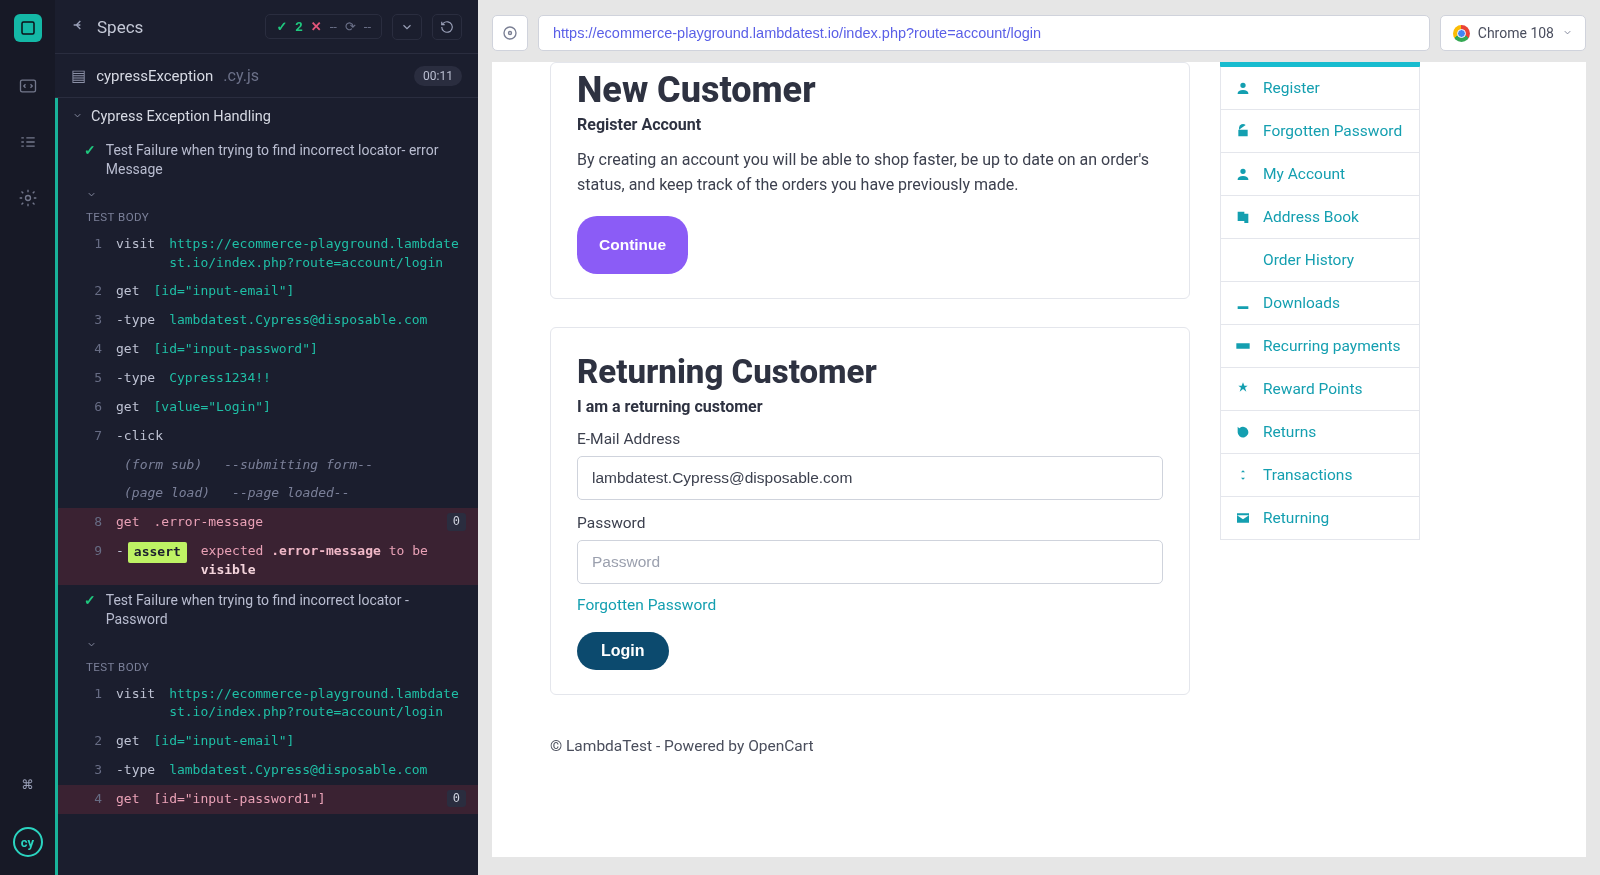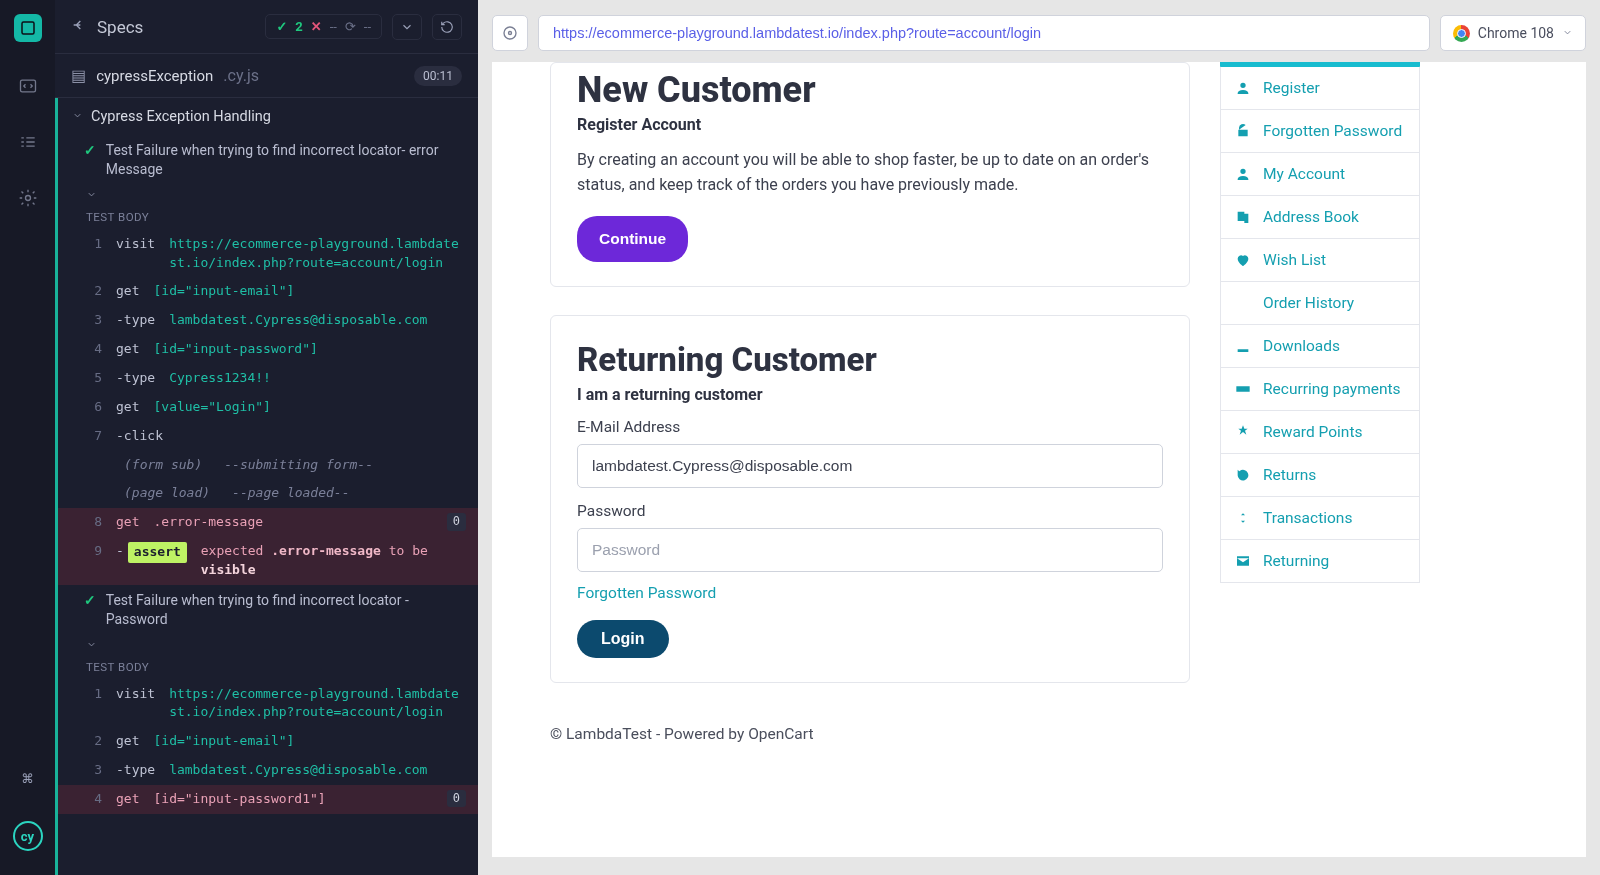--- a/index.html
+++ b/index.html
@@ -7,21 +7,21 @@
   body { display: flex; width: 1600px; height: 875px; overflow: hidden; background: #e6e6e6; }
 
   
   .runner { width: 478px; height: 100%; background: #1b1e2e; color: #cfd2dd; display: flex; }
   .nav-rail { width: 55px; background: #171926; display: flex; flex-direction: column; align-items: center; padding-top: 14px; gap: 32px; }
   .nav-rail .icon { width: 24px; height: 24px; display:flex; align-items:center; justify-content:center; opacity:.7; color:#9aa0b8;}
   .nav-rail .icon svg { width:20px; height:20px; stroke:currentColor; fill:none; stroke-width:1.6;}
   .cy-logo-sq { width:28px; height:28px; border-radius:6px; background:#14b8a6; display:flex;align-items:center;justify-content:center;}
   .cy-logo-sq svg{width:18px;height:18px;stroke:#0c0e17;fill:none;stroke-width:2;}
   .nav-rail .spacer { flex:1; }
-  .cy-logo-rd { width:30px;height:30px;border-radius:50%;border:2px solid #2bd4c0;display:flex;align-items:center;justify-content:center;color:#2bd4c0;font-weight:700;font-size:13px; margin-bottom:24px;}
+  .cy-logo-rd { width:30px;height:30px;border-radius:50%;border:2px solid #2bd4c0;display:flex;align-items:center;justify-content:center;color:#2bd4c0;font-weight:700;font-size:13px; margin-bottom:18px;}
   .cmd-icon{font-family:monospace;font-size:18px;color:#9aa0b8;}
 
   .runner-main { flex:1; display:flex; flex-direction:column; min-width:0;}
   .runner-hdr { height:54px; display:flex; align-items:center; padding:14px 16px; gap:10px; border-bottom:1px solid #2a2d3f;}
   .runner-hdr .back svg{width:16px;height:16px;stroke:#9aa0b8;fill:none;stroke-width:2;}
   .runner-hdr .title { font-size:17px; color:#c4c8d6; flex:1;}
   .stat-box { display:flex; align-items:center; gap:8px; border:1px solid #2a2d3f; border-radius:5px; padding:4px 10px; font-size:13px;}
   .stat-box .pass { color:#1fc77e; font-weight:700;}
   .stat-box .fail { color:#e4567b; font-weight:700;}
   .stat-box .mut { color:#6b7088;}
@@ -67,21 +67,21 @@
   .chrome-dot{width:17px;height:17px;border-radius:50%;background:conic-gradient(#ea4335 0 120deg,#34a853 120deg 240deg,#fbbc05 240deg 360deg);position:relative;}
   .chrome-dot::after{content:"";position:absolute;inset:4px;border-radius:50%;background:#4285f4;border:1.5px solid #fff;}
 
   .viewport{ flex:1; padding:0 14px 18px; overflow:auto;}
   .page { background:#fff; min-height:100%; padding:0 48px 30px; display:flex; gap:30px; position:relative;}
   .page-main{ flex:1; max-width:640px; margin-left:10px; padding-top:0;}
   .card{ border:1px solid #e4e6ec; border-radius:6px; padding:24px 26px; margin-bottom:28px;}
   .h-new{font-size:36px; font-weight:800; color:#2e3241; margin-bottom:4px; margin-top:-18px;}
   .sub{font-size:16px; font-weight:700; color:#2e3241; margin-bottom:14px;}
   .para{font-size:16px; color:#3d414f; line-height:1.55; margin-bottom:18px;}
-  .btn-teal{ background:#6d28d9; color:#fff; border:none; border-radius:20px; padding:14px 22px; font-size:15.5px; font-weight:600;}
+  .btn-teal{ background:#8b5cf6; color:#fff; border:none; border-radius:20px; padding:20px 22px; font-size:15.5px; font-weight:600;}
   .h-ret{font-size:33px;font-weight:800;color:#2e3241;margin-bottom:6px;}
   .lbl{font-size:15.5px;color:#3d414f;margin:14px 0 8px;}
   .inp{width:100%;height:44px;border:1px solid #cfd3dc;border-radius:5px;padding:0 14px;font-size:15.5px;color:#3d414f;}
   .inp::placeholder{color:#9ba0ae;}
   .link-teal{color:#149fb0;font-size:15.5px;display:inline-block;margin-top:12px;}
   .btn-login{background:#0c4a6e;color:#fff;border:none;border-radius:20px;padding:10px 24px;font-size:16px;font-weight:600; margin-top:18px;}
   .copy{color:#4a4e5c;font-size:15.5px;padding:14px 0 4px;}
 
   .sidebar{ width:200px; margin-top:-5px;}
   .sb-top{height:10px;background:#18bccf;border-top-left-radius:4px;border-top-right-radius:4px;border:1px solid #18bccf;}
@@ -334,26 +334,20 @@
               <span>My Account</span>
             </div>
             <div class="sb-item">
               <svg viewBox="0 0 24 24">
                 <path d="M4 4h10v14H4zM14 7h6v14h-6"></path>
               </svg>
               <span>Address Book</span>
             </div>
             <div class="sb-item">
               <svg viewBox="0 0 24 24">
-                <path d="M12 21s-8-5-8-11a5 5 0 0 1 8-4 5 5 0 0 1 8 4c0 6-8 11-8 11z"></path>
-              </svg>
-              <span>Wish List</span>
-            </div>
-            <div class="sb-item">
-              <svg viewBox="0 0 24 24">
                 <path d="M3 6h18M3 12h18M3 18h18M6 3v3M6 9v3M6 15v3"></path>
               </svg>
               <span>Order History</span>
             </div>
             <div class="sb-item">
               <svg viewBox="0 0 24 24">
                 <path d="M12 3v10m0 0l-4-4m4 4l4-4M4 17h16v4H4z"></path>
               </svg>
               <span>Downloads</span>
             </div>

